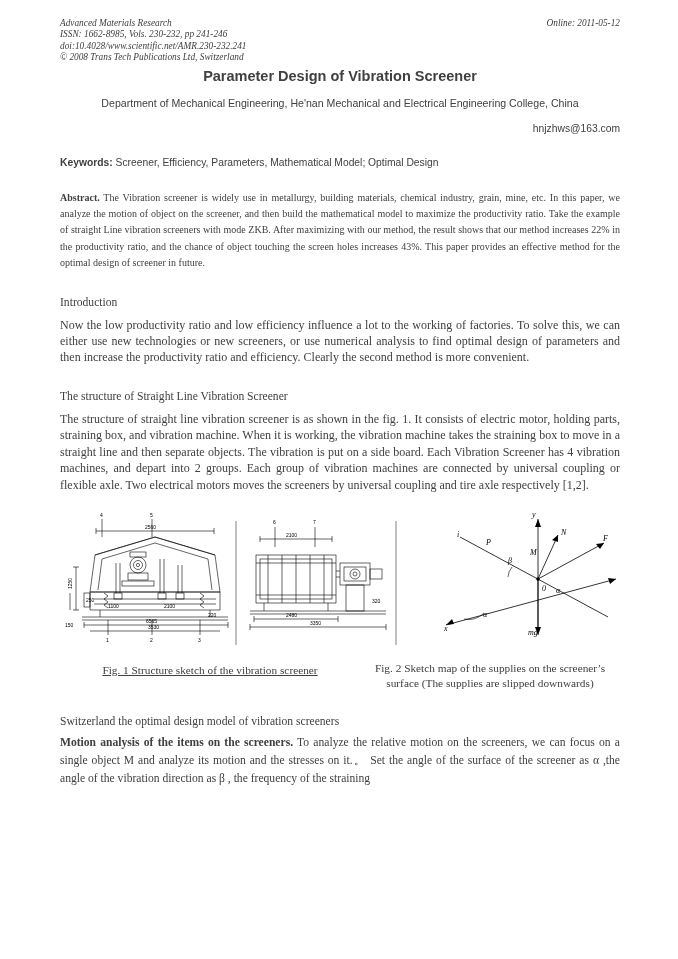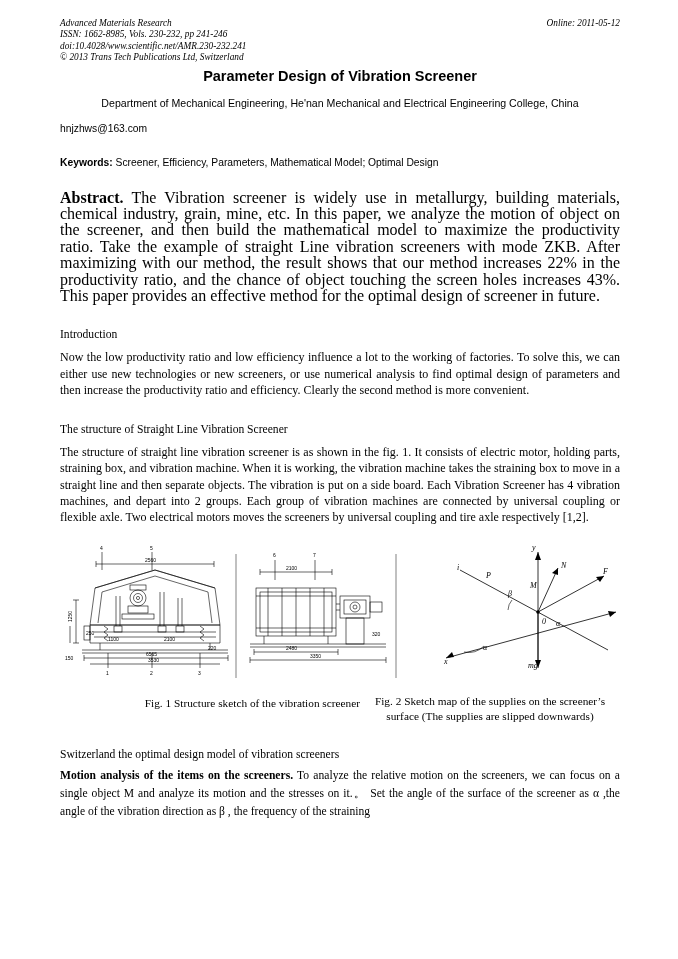--- a/index.html
+++ b/index.html
@@ -8,21 +8,21 @@
     background: #b8b8b8;
   }
   .page {
     position: relative;
     width: 678px;
     height: 959px;
     background: #ffffff;
     margin: 0 auto;
     overflow: hidden;
     font-family: "Liberation Serif", serif;
-    color: #000000;
+    color: #404040;
   }
   .content {
     position: absolute;
     left: 60px;
     top: 18px;
     width: 560px;
   }
   .hdr {
     font-family: "Liberation Serif", serif;
     font-size: 9.3px;
@@ -55,33 +55,33 @@
     margin-top: 18px;
   }
   .affil {
     text-align: center;
     font-family: "Liberation Sans", sans-serif;
     font-size: 10.6px;
     line-height: 15px;
     margin-top: 12px;
   }
   .email {
-    text-align: left;
+    text-align: right;
     font-family: "Liberation Sans", sans-serif;
     font-size: 10.3px;
     margin-top: 12px;
   }
   .keywords {
     font-family: "Liberation Sans", sans-serif;
     font-size: 10.3px;
     margin-top: 23px;
   }
   .keywords b { font-weight: bold; }
   .abstract {
-    font-size: 16px;
+    font-size: 10px;
     line-height: 16.4px;
     margin-top: 22px;
     text-align: justify;
   }
   .abstract b { font-weight: bold; }
   .section-head {
     font-size: 11.6px;
     font-weight: normal;
     margin-top: 24px;
   }
@@ -103,22 +103,23 @@
     height: 150px;
   }
   .fig-captions {
     display: flex;
     margin-top: 4px;
     font-size: 11.3px;
     line-height: 15px;
   }
   .fig-cap-1 {
     width: 300px;
-    text-align: right;
+    text-align: center;
     padding-top: 2px;
+    text-decoration: underline;
   }
   .fig-cap-2 {
     width: 260px;
     text-align: center;
   }
   .lbl {
     font-size: 5px;
     font-family: "Liberation Sans", sans-serif;
     fill: #000;
   }
@@ -138,21 +139,21 @@
 <div class="page">
   <div class="content">
 
     <div class="hdr">
       <div class="hdr-row">
         <div class="hdr-left">Advanced Materials Research</div>
         <div class="hdr-right">Online: 2011-05-12</div>
       </div>
       <div>ISSN: 1662-8985, Vols. 230-232, pp 241-246</div>
       <div>doi:10.4028/www.scientific.net/AMR.230-232.241</div>
-      <div>© 2013 Trans Tech Publications Ltd, Switzerland</div>
+      <div>© 2008 Trans Tech Publications Ltd, Switzerland</div>
     </div>
 
     <div class="title">Parameter Design of Vibration Screener</div>
     <div class="affil">Department of Mechanical Engineering, He'nan Mechanical and Electrical Engineering College, China</div>
     <div class="email">hnjzhws@163.com</div>
 
     <div class="keywords">
       <b>Keywords:</b>
       <span>Screener, Efficiency, Parameters, Mathematical Model; Optimal Design</span>
     </div>

